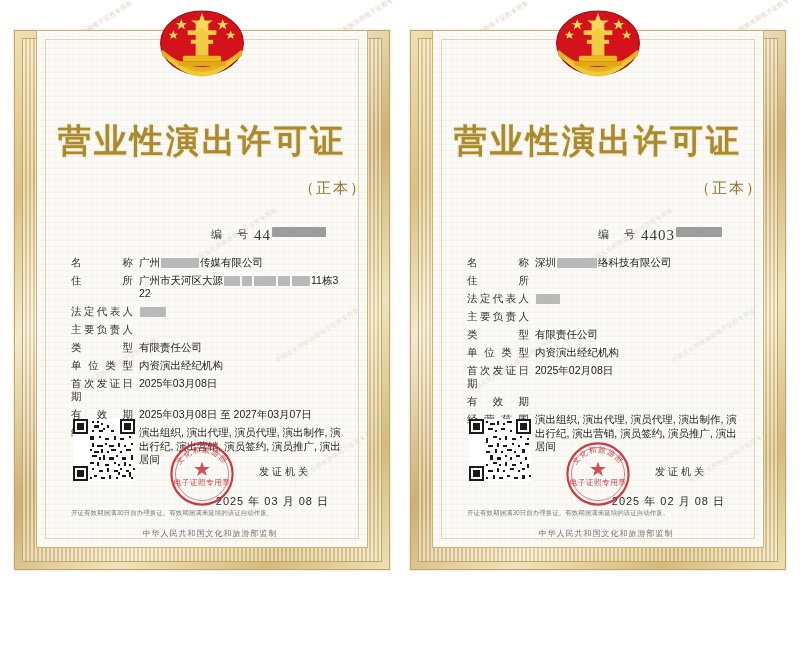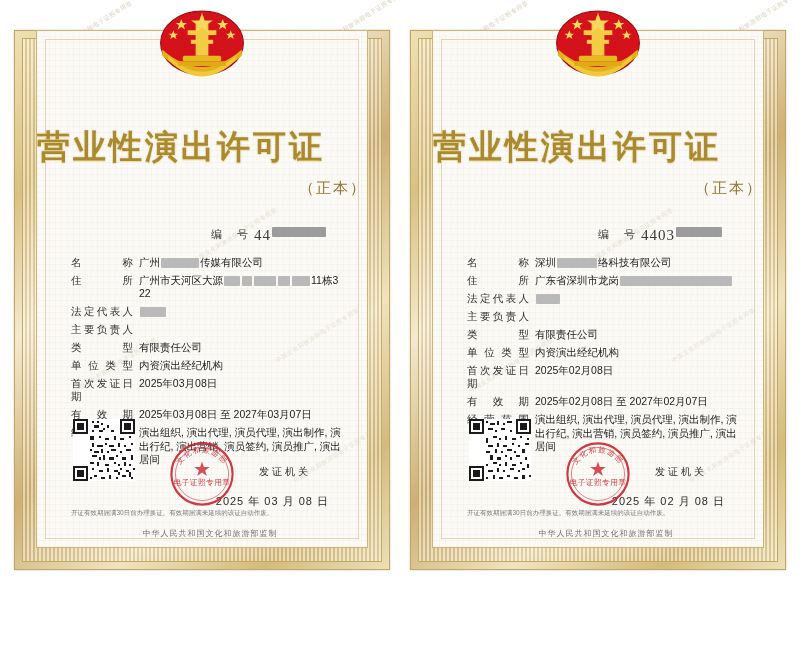--- a/index.html
+++ b/index.html
@@ -86,24 +86,24 @@
     top: 0;
     transform: translateX(-50%);
     width: 96px;
     height: 78px;
     z-index: 6;
   }
 
   
   .cert-title {
     position: absolute;
-    top: 94px;
+    top: 88px;
     left: 0;
     right: 0;
-    text-align: left;
+    text-align: center;
     font-family: "DejaVu Serif", "Liberation Serif", serif;
     font-weight: 700;
     font-size: 33px;
     letter-spacing: 3px;
     color: #a98a2e;
     text-shadow: 0 1px 0 #efe0ab, 0 0 2px rgba(160,125,30,.35);
     z-index: 5;
   }
   .cert-subtitle {
     position: absolute;
@@ -492,23 +492,20 @@
 
         <div class="field">
           <div class="field-label">名　　称</div>
           <div class="field-value">
             <span>深圳</span><span class="redact" style="width:40px"></span><span>络科技有限公司</span>
           </div>
         </div>
 
         <div class="field">
           <div class="field-label">住　　所</div>
-          <div class="field-value">
-            <span>广东省深圳市龙岗</span><span class="redact" style="width:112px"></span>
-          </div>
         </div>
 
         <div class="field">
           <div class="field-label">法定代表人</div>
           <div class="field-value">
             <span class="redact" style="width:24px"></span>
           </div>
         </div>
 
         <div class="field">
@@ -526,21 +523,20 @@
           <div class="field-value">内资演出经纪机构</div>
         </div>
 
         <div class="field">
           <div class="field-label">首次发证日期</div>
           <div class="field-value">2025年02月08日</div>
         </div>
 
         <div class="field">
           <div class="field-label">有　效　期</div>
-          <div class="field-value">2025年02月08日 至 2027年02月07日</div>
         </div>
 
         <div class="field">
           <div class="field-label">经营范围</div>
           <div class="field-value tall">演出组织, 演出代理, 演员代理, 演出制作, 演出行纪, 演出营销, 演员签约, 演员推广, 演出居间</div>
         </div>
 
       </div>
 
       <svg class="qr" viewBox="0 0 29 29" shape-rendering="crispEdges">

